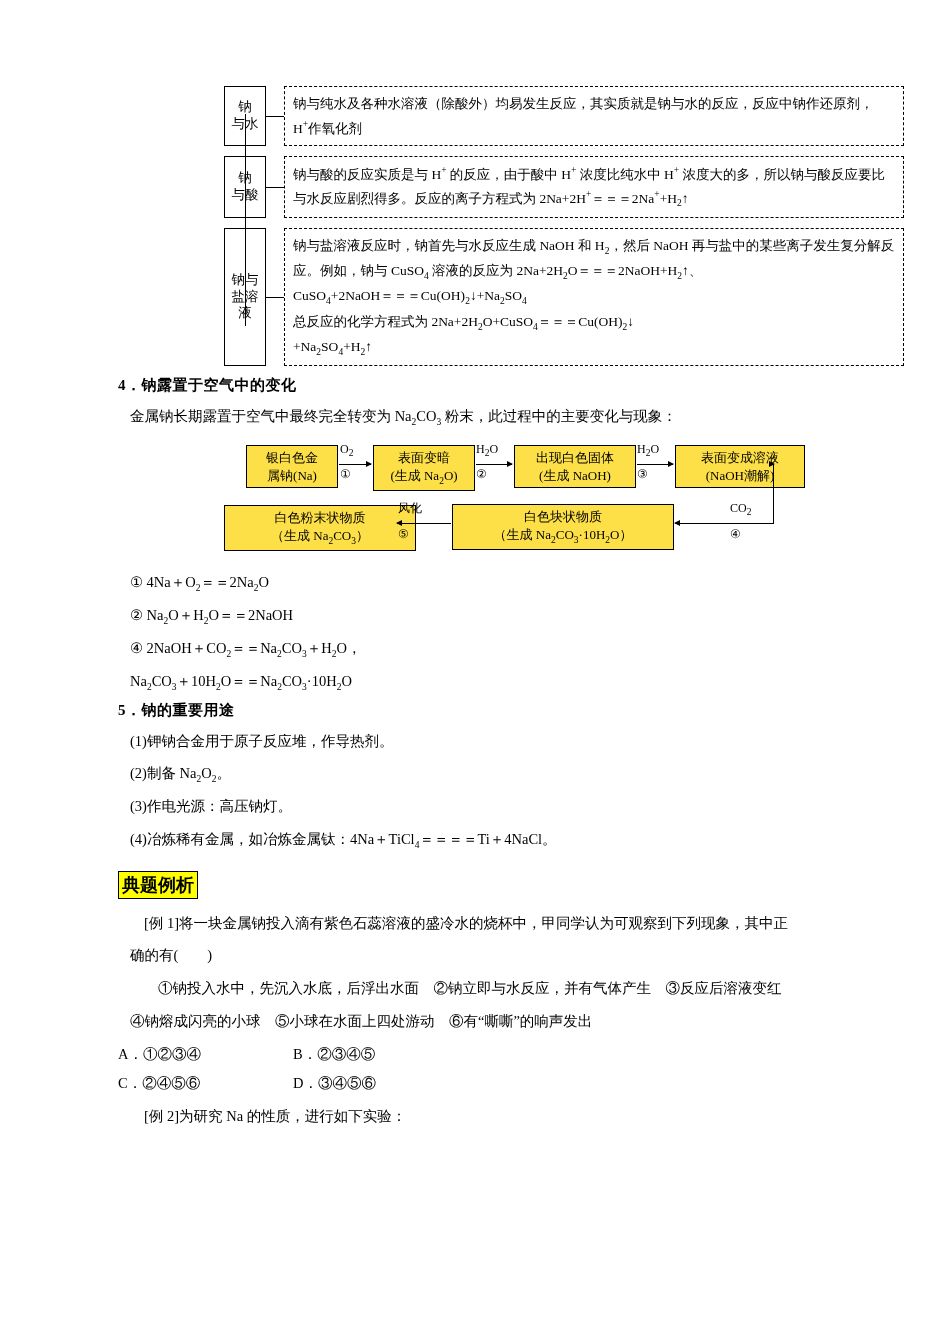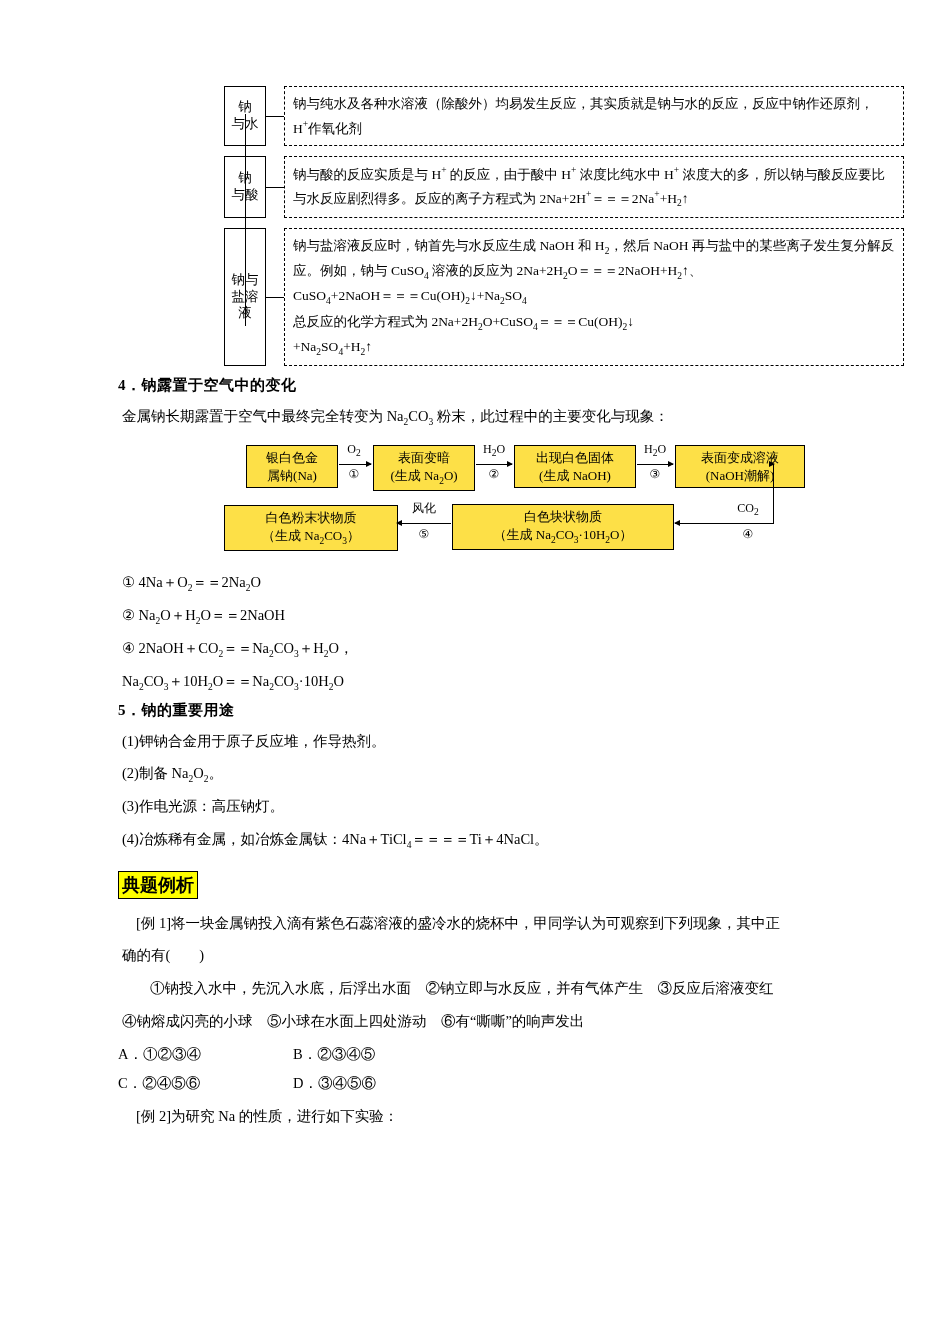--- a/index.html
+++ b/index.html
@@ -47,39 +47,38 @@
     position:absolute;
     left:21px;
     top:28px;
     bottom:40px;
     border-left:1px solid #000;
   }
   sub, sup { font-size:9.5px; }
 
   
   .h4 { font-size:15px; font-weight:bold; margin:4px 0 8px 0; letter-spacing:0.5px;}
-  p.t { font-size:14.5px; line-height:1.9; margin:5px 4px; }
+  p.t { font-size:14.5px; line-height:1.9; margin:5px 12px; }
 
   
   .diag2 { margin:12px 0 8px 0; position:relative; height:118px; }
   .bx {
     border:1px solid #000;
     display:inline-block;
     text-align:center;
     font-size:13px;
     line-height:1.35;
     padding:3px 5px;
     box-sizing:border-box;
     position:absolute;
     background:#fde047;
   }
   .lbl {
     position:absolute;
     font-size:12px;
-    text-align:center;
     line-height:1.2;
   }
   .arrow-h {
     position:absolute;
     height:1px;
     background:#000;
   }
   .arrow-h:after {
     content:"";
     position:absolute;
@@ -174,21 +173,21 @@
     <div class="lbl" style="left:358px; top:24px; width:36px;">②</div>
     <div class="arrow-h" style="left:358px; top:21px; width:36px;"></div>
 
     <div class="bx" style="left:396px; top:2px; width:122px;">出现白色固体<br>(生成 NaOH)</div>
     <div class="lbl" style="left:519px; top:-1px; width:36px;">H<sub>2</sub>O</div>
     <div class="lbl" style="left:519px; top:24px; width:36px;">③</div>
     <div class="arrow-h" style="left:519px; top:21px; width:36px;"></div>
 
     <div class="bx" style="left:557px; top:2px; width:130px;">表面变成溶液<br>(NaOH潮解)</div>
 
-    <div class="bx" style="left:106px; top:62px; width:174px;">白色粉末状物质<br>（生成 Na<sub>2</sub>CO<sub>3</sub>）</div>
+    <div class="bx" style="left:106px; top:62px; width:192px;">白色粉末状物质<br>（生成 Na<sub>2</sub>CO<sub>3</sub>）</div>
     <div class="lbl" style="left:280px; top:58px; width:52px;">风化</div>
     <div class="lbl" style="left:280px; top:84px; width:52px;">⑤</div>
     <div class="arrow-hl" style="left:279px; top:80px; width:54px;"></div>
 
     <div class="bx" style="left:334px; top:61px; width:222px;">白色块状物质<br>（生成 Na<sub>2</sub>CO<sub>3</sub>·10H<sub>2</sub>O）</div>
     <div class="lbl" style="left:612px; top:58px; width:36px;">CO<sub>2</sub></div>
     <div class="lbl" style="left:612px; top:84px; width:36px;">④</div>
     <div class="arrow-hl" style="left:557px; top:80px; width:98px;"></div>
     <div class="vline" style="left:655px; top:21px; height:60px;"></div>
     <div class="arrow-h" style="left:621px; top:21px; width:35px; background:transparent;"></div>

